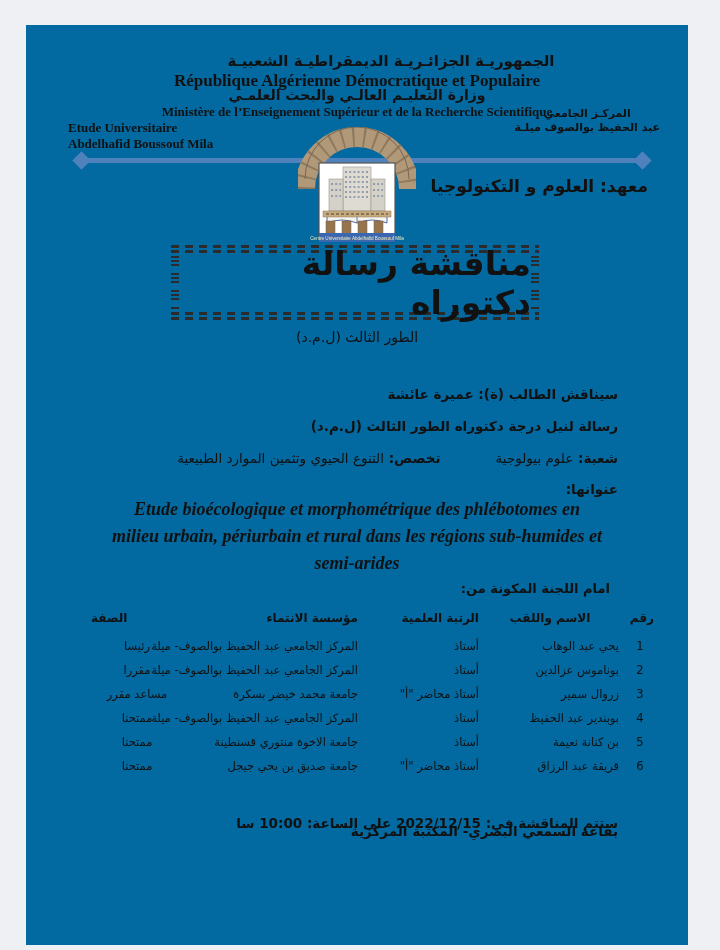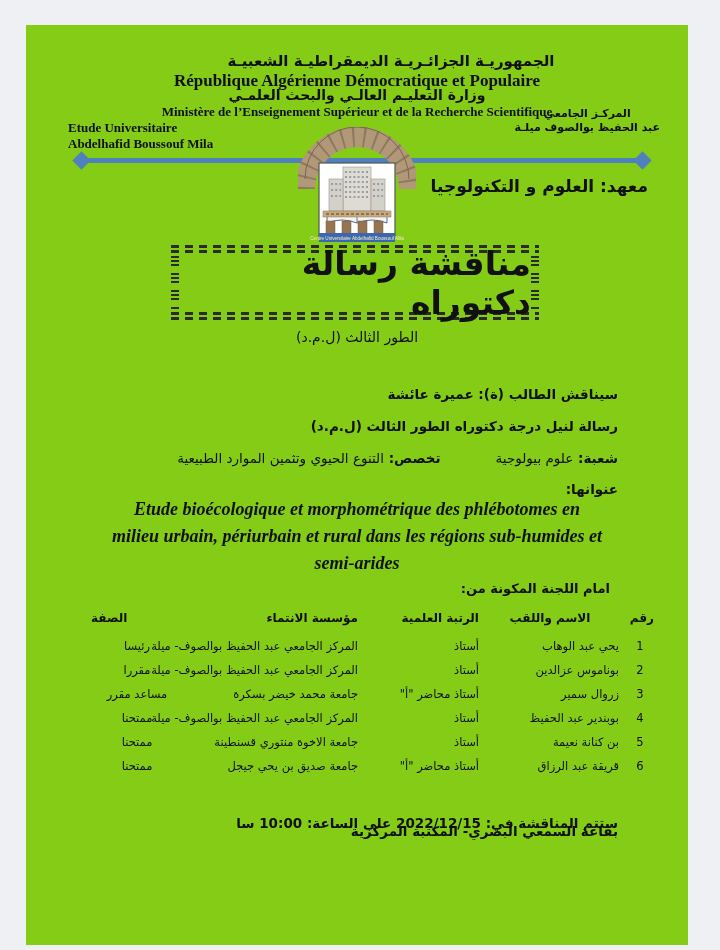--- a/index.html
+++ b/index.html
@@ -7,21 +7,21 @@
     width:720px; height:950px;
     background:#eef0f3;
     font-family:"DejaVu Sans", sans-serif;
     color:#111;
     overflow:hidden;
     position:relative;
   }
   .page {
     position:absolute; left:26px; top:25px;
     width:662px; height:920px;
-    background:#84cc16;
+    background:#0369a1;
   }
   .abs { position:absolute; }
   .rtl { direction:rtl; }
   .serif { font-family:"Liberation Serif", serif; }
   .b { font-weight:bold; }
 
   
   .hdr-line { left:0; right:0; text-align:center; }
   .hdr-ar1 { top:27px; font-size:15px; font-weight:bold; transform:translateX(34px); }
   .hdr-fr1 { top:46px; font-size:17px; font-weight:bold; }

